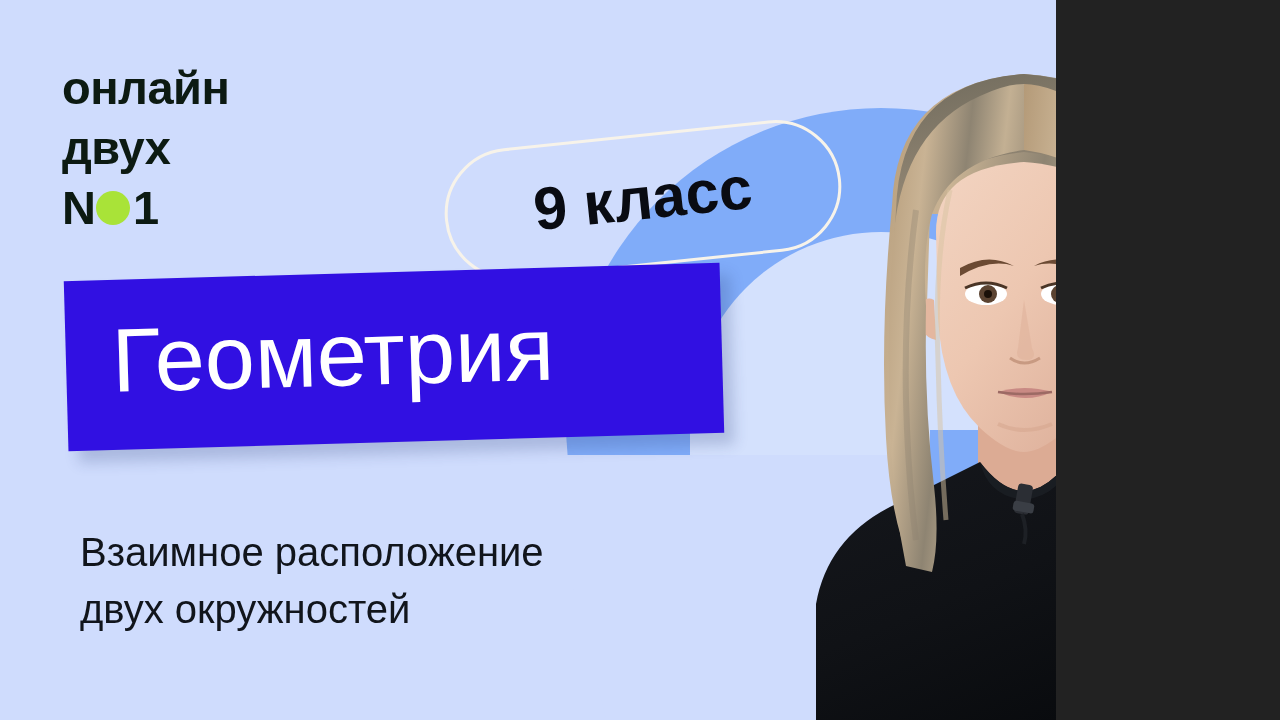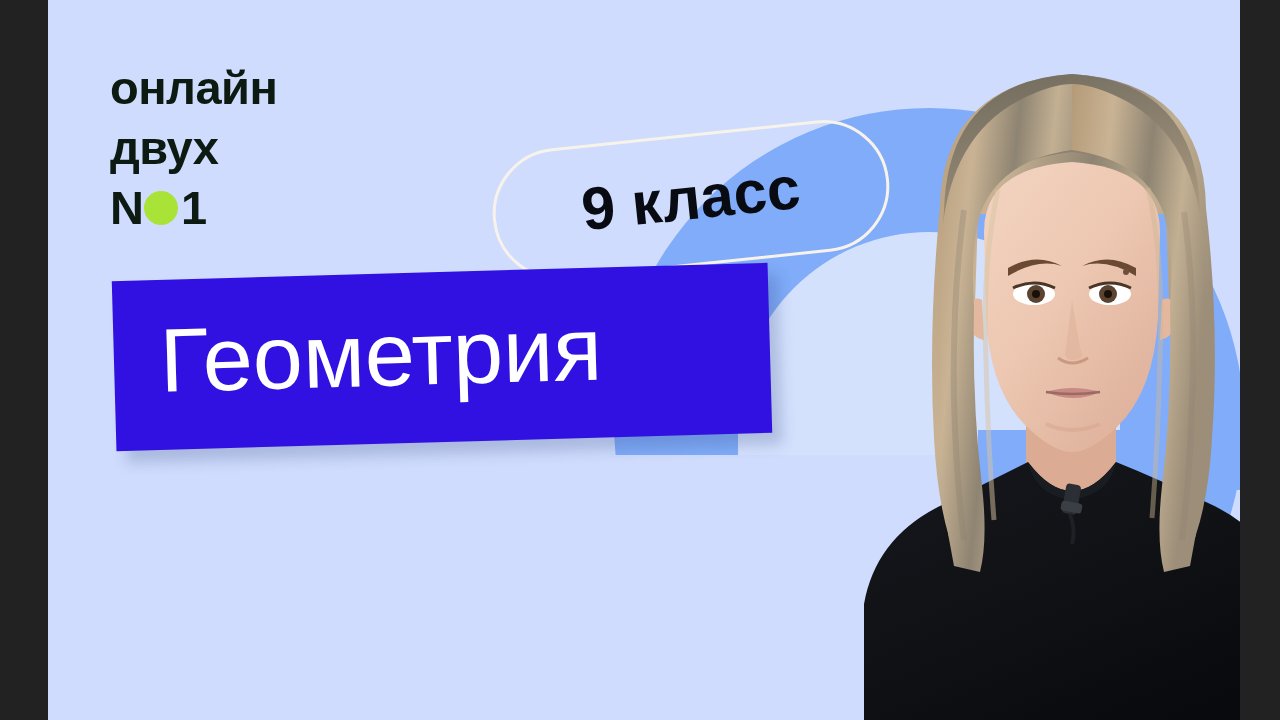--- a/index.html
+++ b/index.html
@@ -3,27 +3,26 @@
 <meta charset="utf-8">
 <title>Геометрия — 9 класс</title>
 <style>
   html, body {
     margin: 0;
     padding: 0;
     background: #222;
   }
   #slide {
     position: relative;
-    width: 1192px;
+    width: 1056px;
     height: 720px;
     overflow: hidden;
     background: #cfdcfd;
     font-family: "Liberation Sans", "DejaVu Sans", sans-serif;
     user-select: none;
-    margin-left: 48px;
   }
 
   
   .bg-layer {
     position: absolute;
     inset: 0;
     overflow: hidden;
   }
   .ring-outer {
     position: absolute;
@@ -192,20 +191,22 @@
 
   <div class="grade-badge">
     <span class="grade-badge-text">9 класс</span>
   </div>
 
   <div class="title-banner">
     <span class="title-banner-text">Геометрия</span>
   </div>
 
   <div class="subtitle">
+    <span class="subtitle-line">Взаимное расположение</span>
+    <span class="subtitle-line">двух окружностей</span>
   </div>
 
   <div class="presenter">
     <svg width="480" height="720" viewBox="0 0 480 720" xmlns="http://www.w3.org/2000/svg" aria-hidden="true">
       <defs>
         <linearGradient id="hairGrad" x1="0" y1="0" x2="1" y2="0.4">
           <stop offset="0%" stop-color="#b49a78"></stop>
           <stop offset="28%" stop-color="#c9b394"></stop>
           <stop offset="55%" stop-color="#8e8472"></stop>
           <stop offset="78%" stop-color="#c3b093"></stop>

